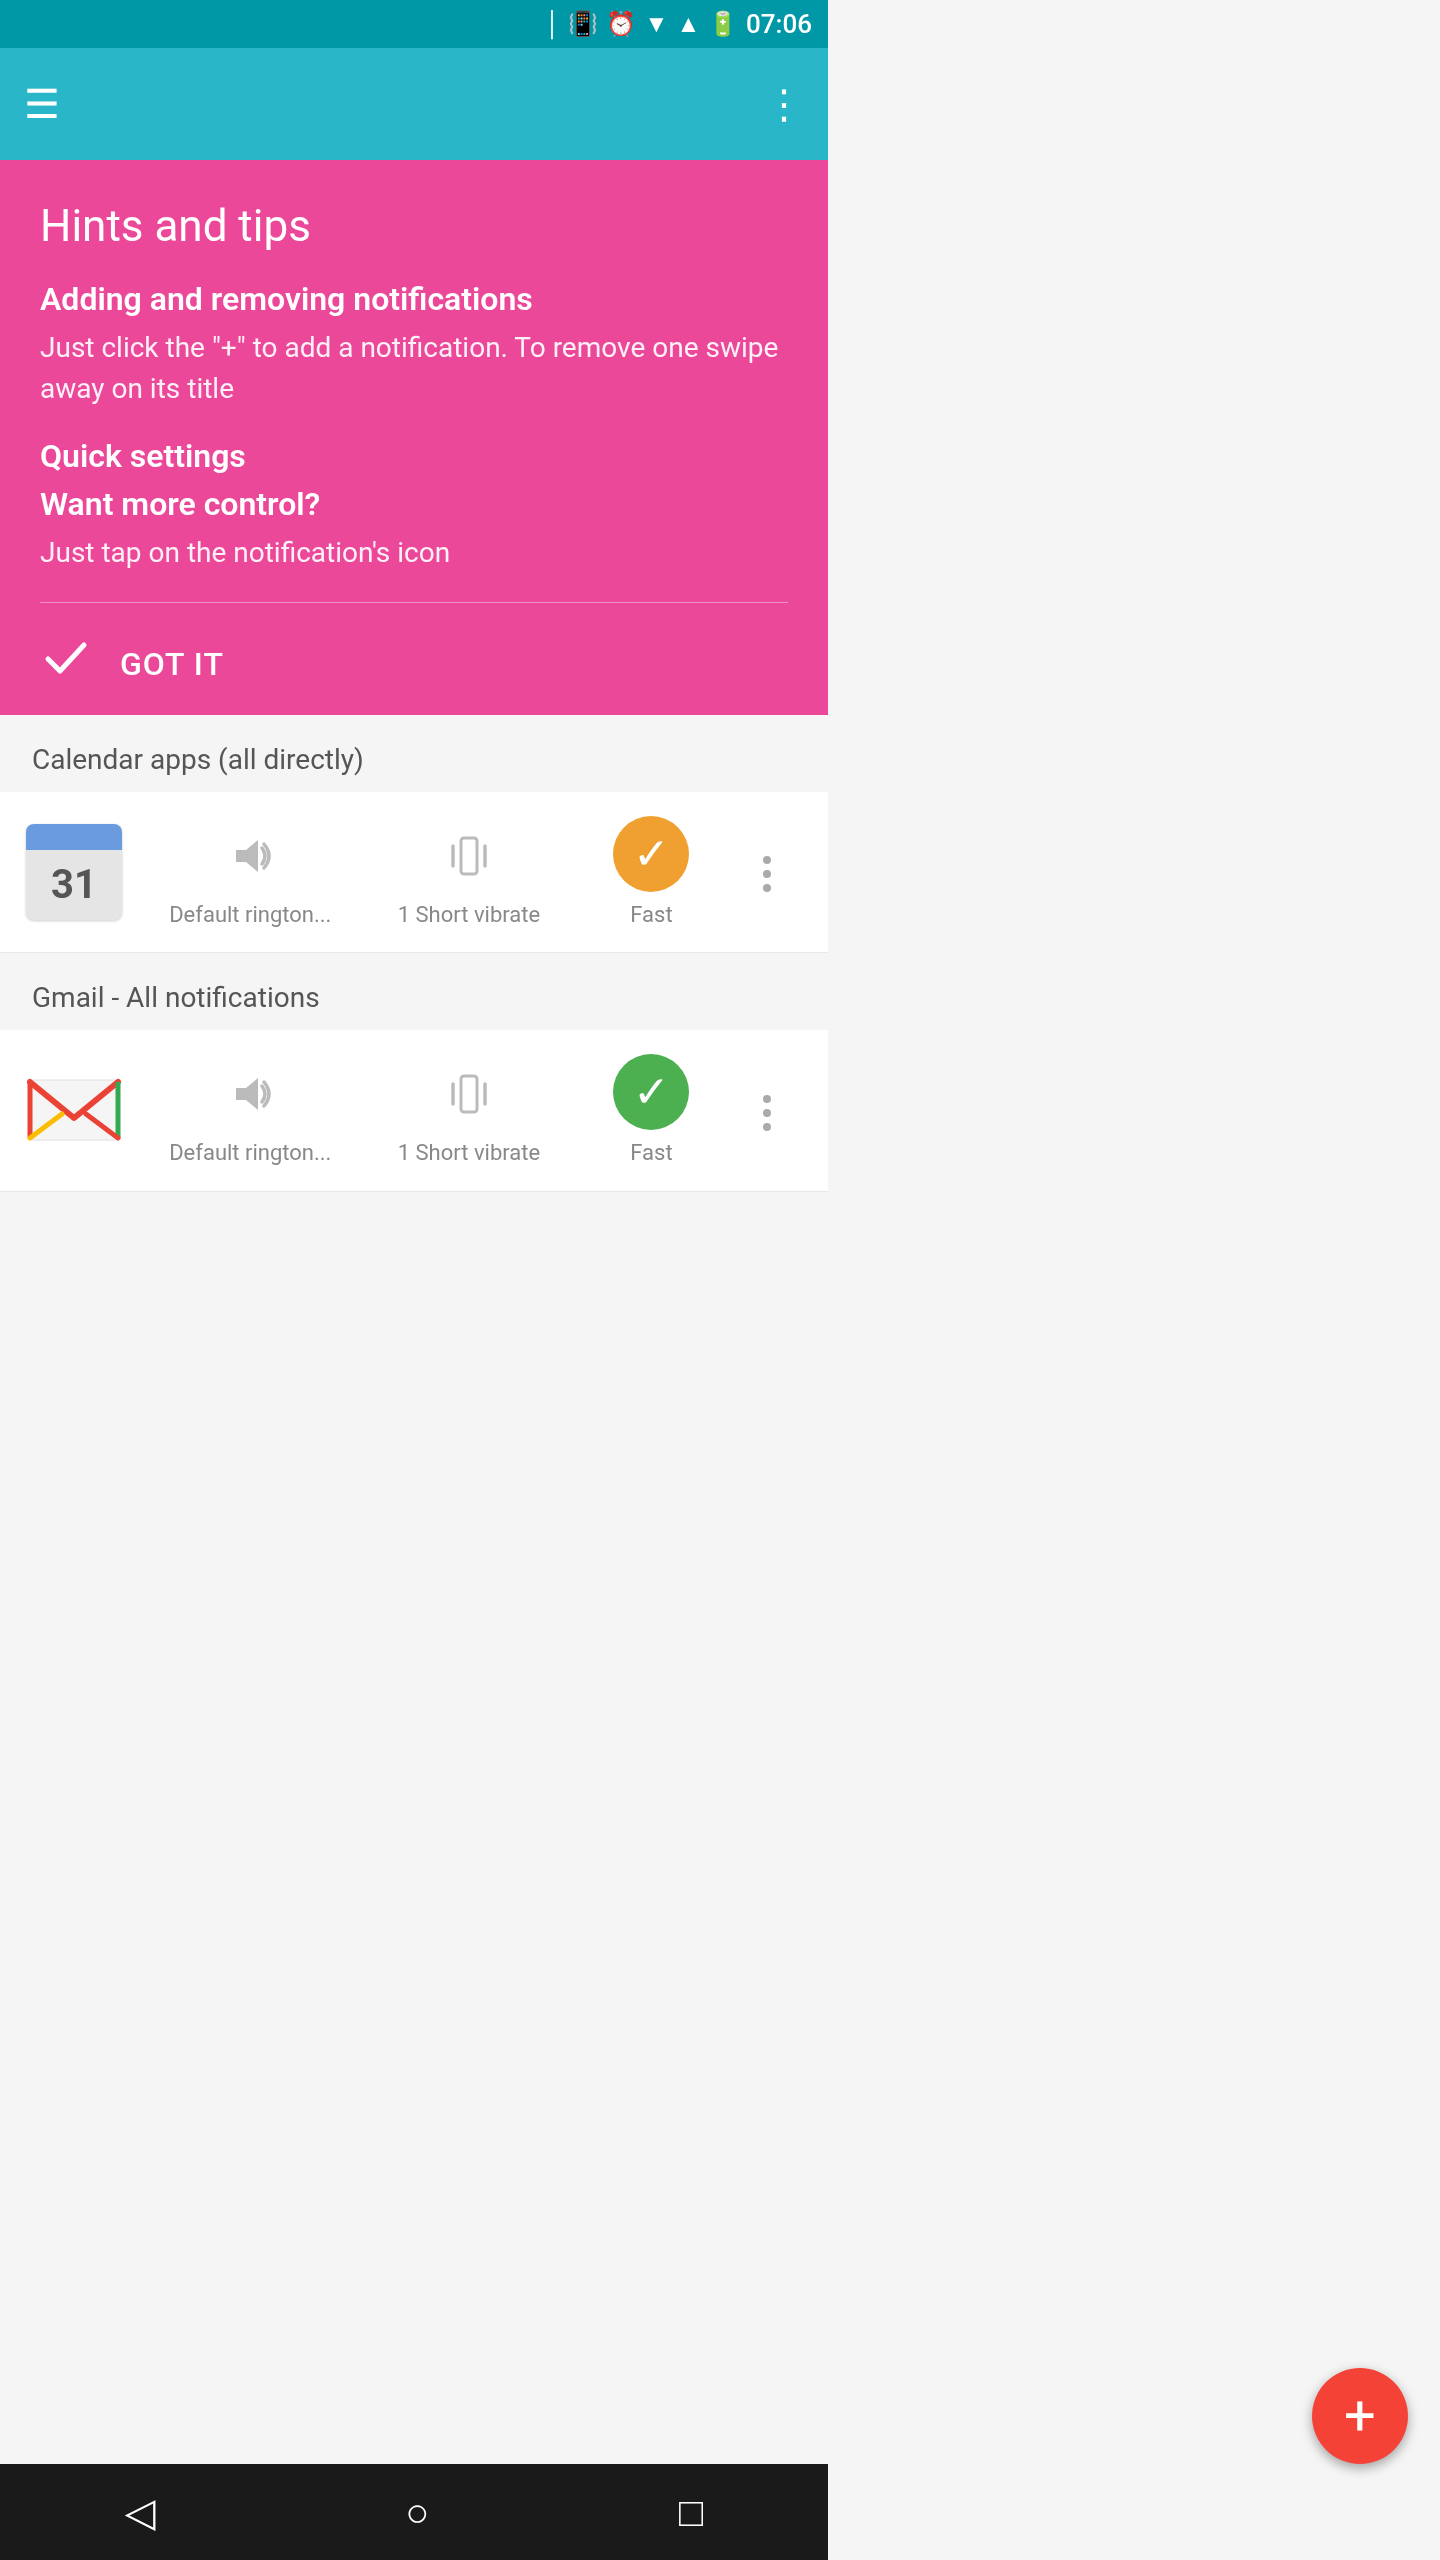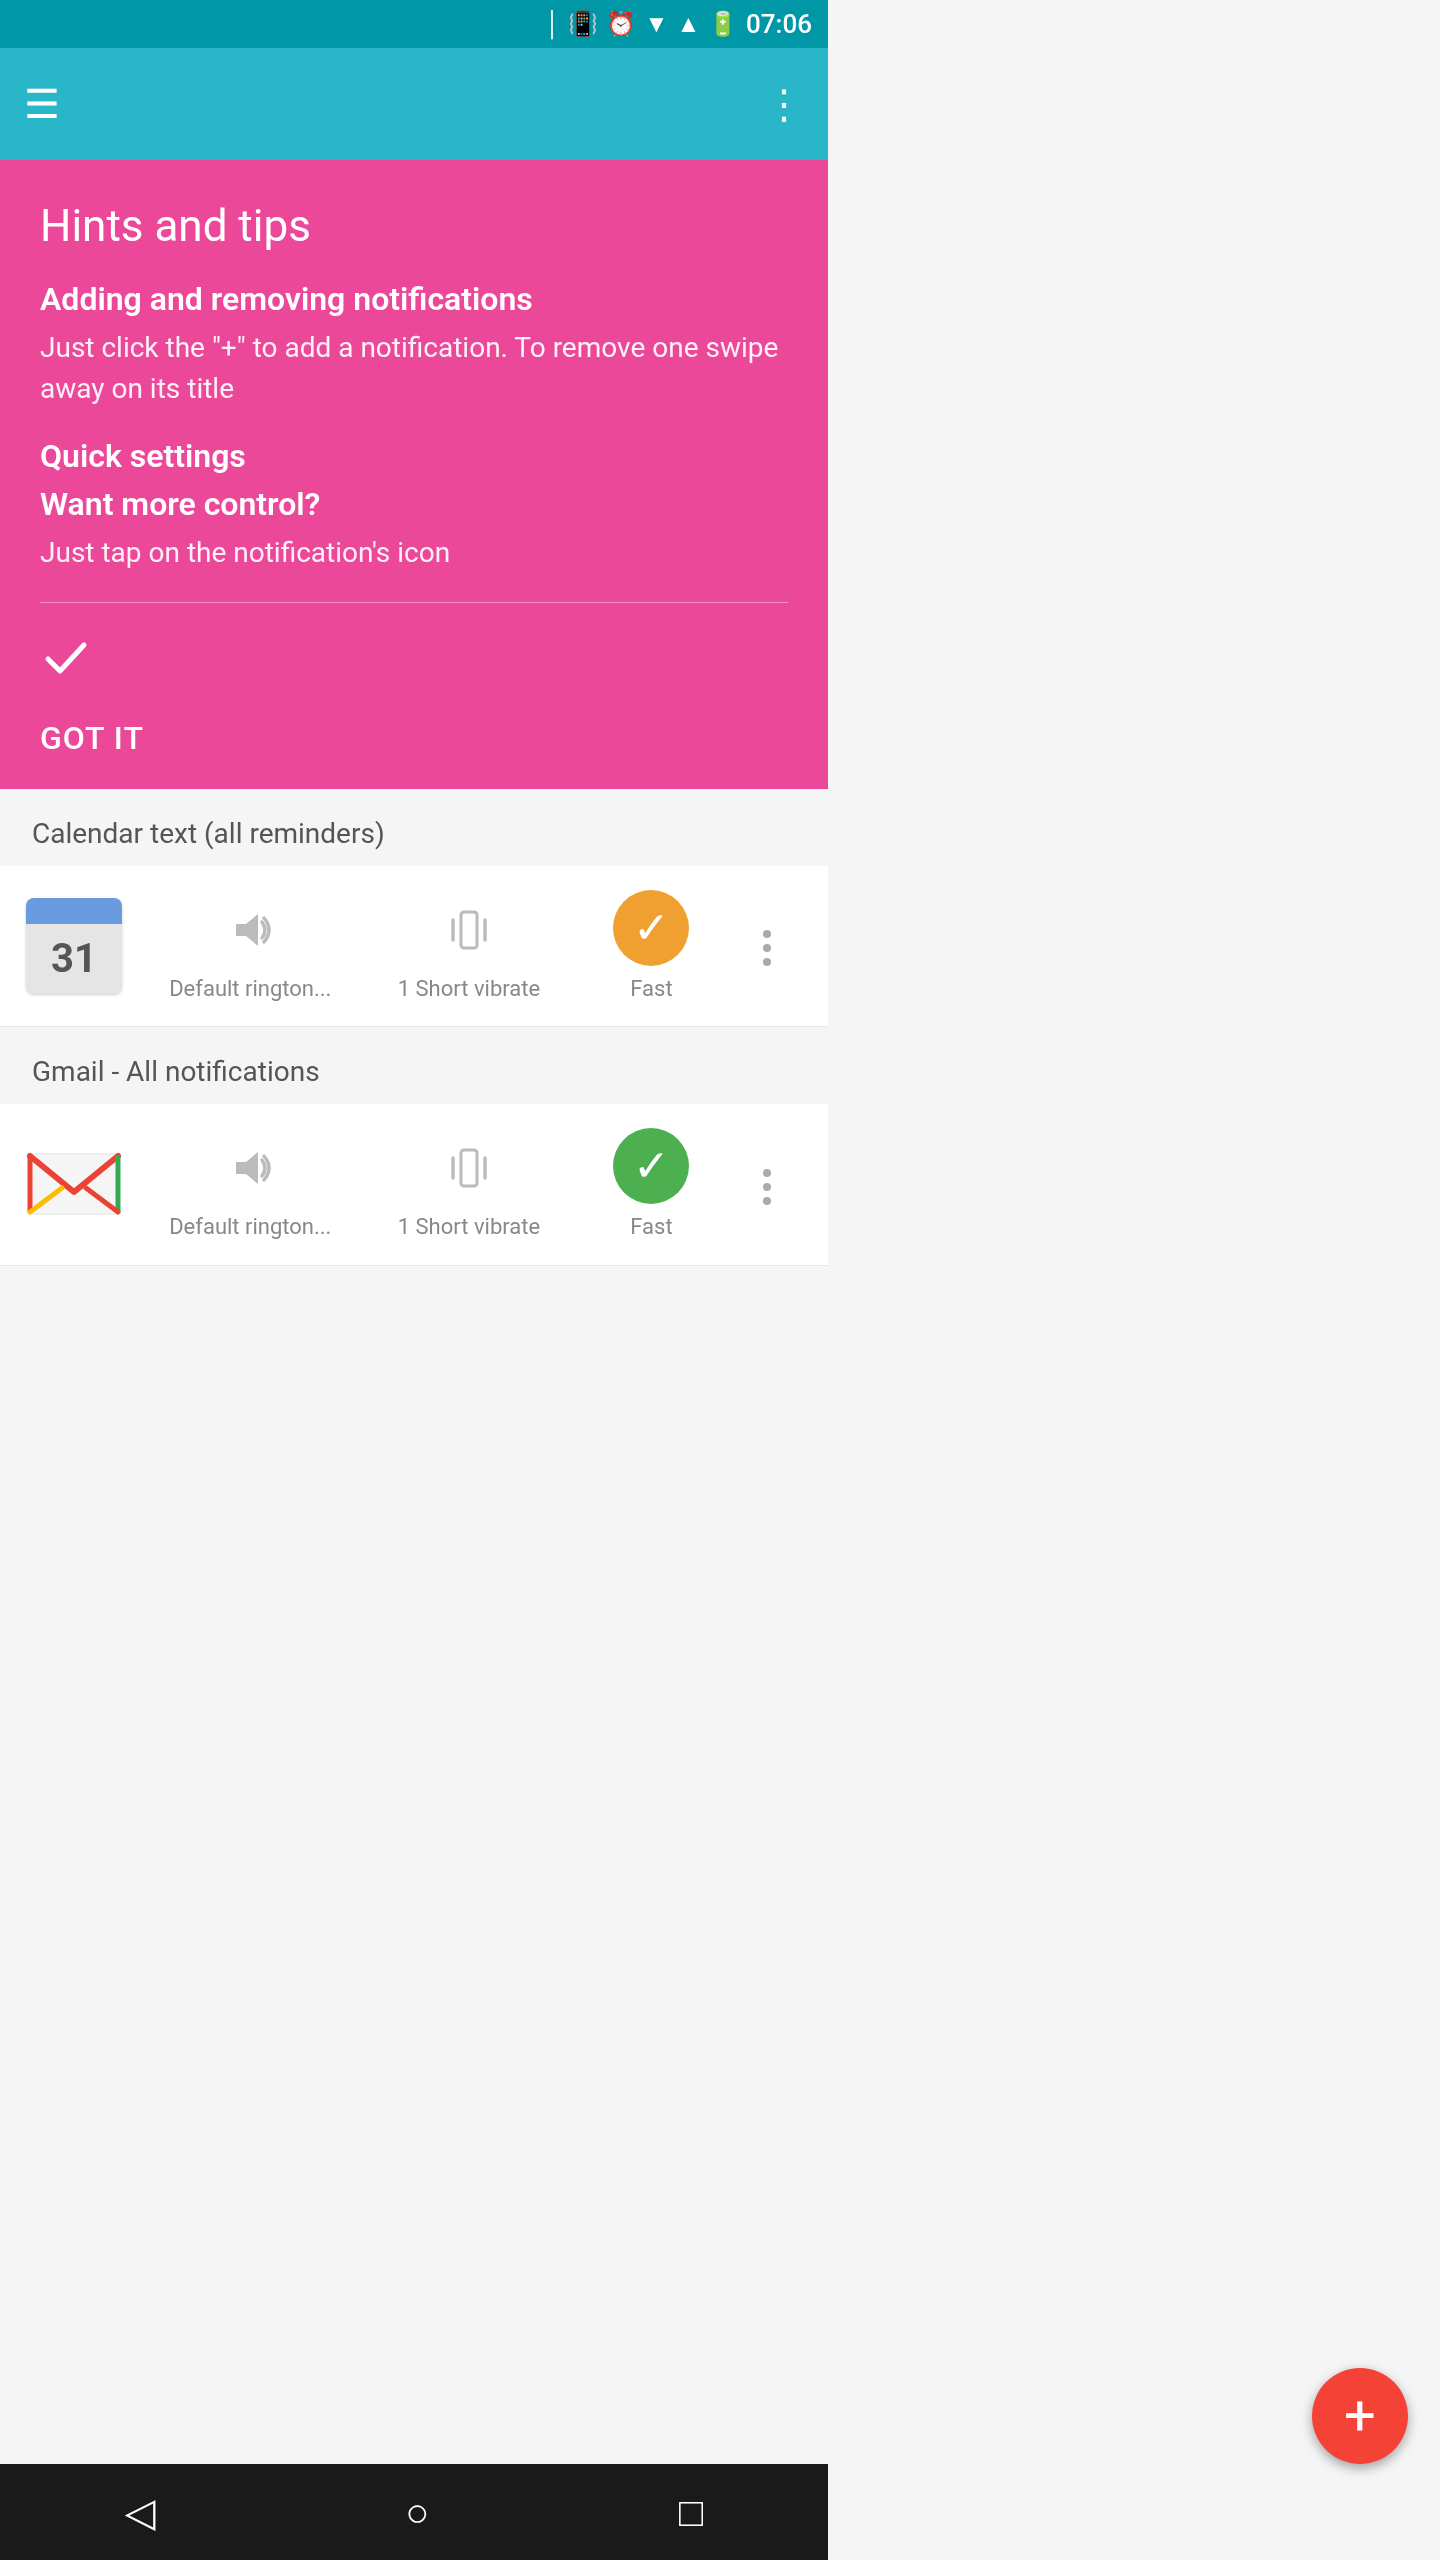--- a/index.html
+++ b/index.html
@@ -80,24 +80,23 @@
       line-height: 1.45;
       margin-bottom: 28px;
     }
     .hints-divider {
       border: none;
       border-top: 1px solid rgba(255,255,255,0.4);
       margin: 16px 0 28px 0;
     }
     .got-it-row {
       display: flex;
-      align-items: flex-start;
-      gap: 36px;
-      cursor: pointer;
-      flex-direction: column;
+      align-items: flex-end;
+      gap: 28px;
+      cursor: pointer;
     }
     .got-it-check {
       width: 52px;
       height: 52px;
       display: flex;
       align-items: center;
       justify-content: center;
     }
     .got-it-check svg {
       width: 48px;
@@ -308,21 +307,21 @@
   <div class="got-it-row">
     <div class="got-it-check">
       <svg viewBox="0 0 48 48" fill="none">
         <polyline points="6,26 18,38 42,12" stroke="white" stroke-width="5" stroke-linecap="round" stroke-linejoin="round"></polyline>
       </svg>
     </div>
     <span class="got-it-label">GOT IT</span>
   </div>
 </div>
 
-<div class="section-header">Calendar text (all reminders)</div>
+<div class="section-header">Calendar apps (all directly)</div>
 
 <div class="app-row">
   <div class="app-icon-container">
     <div class="calendar-icon">
       <div class="calendar-header"></div>
       <div class="calendar-body">31</div>
     </div>
   </div>
 
   <div class="notification-controls">

